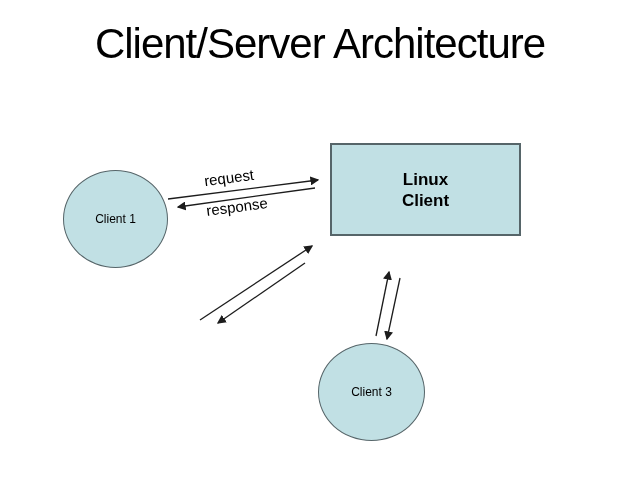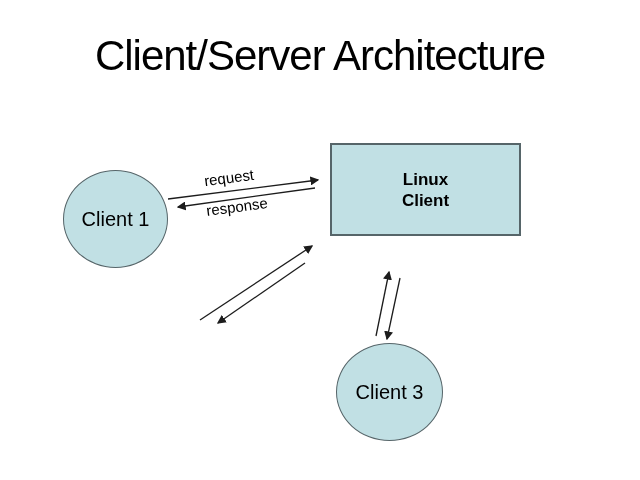--- a/index.html
+++ b/index.html
@@ -11,21 +11,21 @@
   .slide {
     position: relative;
     width: 640px;
     height: 480px;
     background: #ffffff;
     overflow: hidden;
   }
   .title {
     position: absolute;
     left: 0;
-    top: 32px;
+    top: 20px;
     width: 640px;
     text-align: center;
     font-size: 42px;
     font-weight: 400;
     letter-spacing: -1px;
     color: #000000;
     white-space: nowrap;
   }
   .arrow-layer {
     position: absolute;
@@ -41,21 +41,21 @@
     border: 2px solid #566569;
     box-sizing: border-box;
     display: flex;
     align-items: center;
     justify-content: center;
     color: #000000;
   }
   .circle {
     border-radius: 50%;
     border-width: 1.5px;
-    font-size: 20px;
+    font-size: 12px;
   }
   .server {
     text-align: center;
     font-size: 17px;
     font-weight: 600;
     line-height: 21px;
   }
   .server .label-lines { text-align: center; }
   .edge-label {
     position: absolute;
@@ -95,21 +95,21 @@
       <div>Linux</div>
       <div>Client</div>
     </div>
   </div>
 
   <div class="node circle" style="left:63px; top:170px; width:105px; height:98px;">
     <span>Client 1</span>
   </div>
 
 
-  <div class="node circle" style="left:336px; top:343px; width:107px; height:98px;">
+  <div class="node circle" style="left:318px; top:343px; width:107px; height:98px;">
     <span>Client 3</span>
   </div>
 
   <div class="edge-label" id="label-request">request</div>
 
   <div class="edge-label" id="label-response">response</div>
 
 </div>
 
 </body></html>

